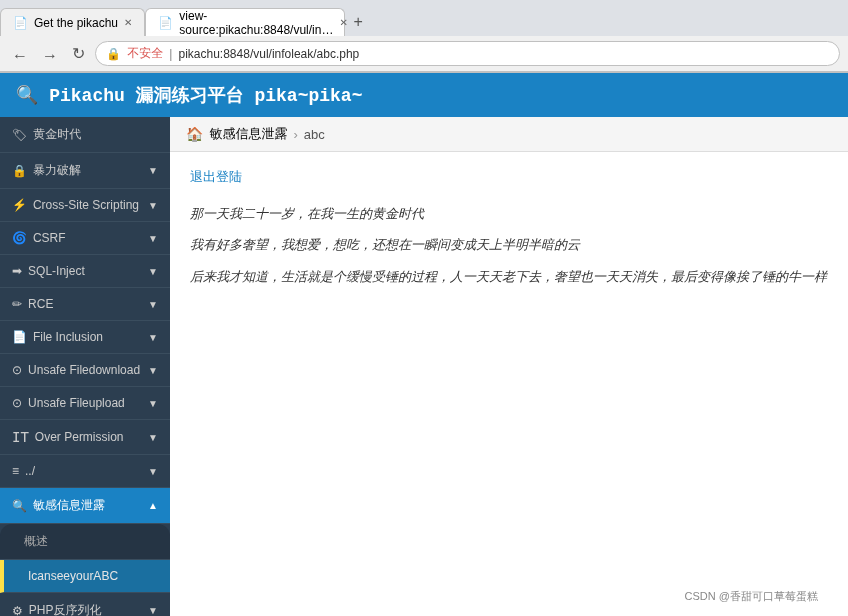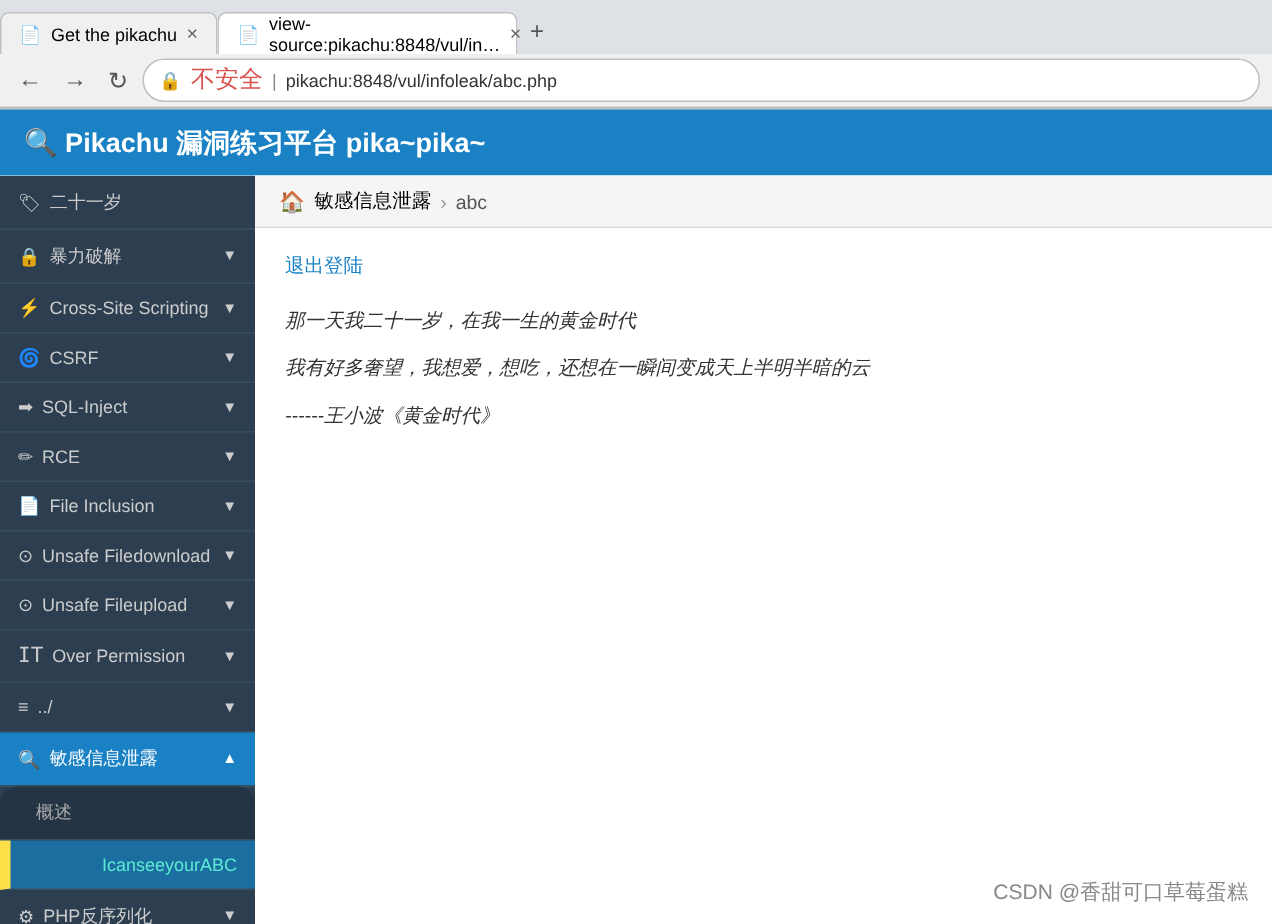--- a/index.html
+++ b/index.html
@@ -28,64 +28,63 @@
       display: flex; align-items: center; flex: 1;
       background: #fff; border: 1px solid #c0c0c0; border-radius: 20px;
       padding: 3px 10px; font-size: 12px; gap: 6px;
     }
     .lock-icon { color: #d9534f; font-size: 12px; }
     .address-text { flex: 1; color: #333; font-size: 12px; }
 
     
     .app-header {
       background: #1a82c4; color: #fff; padding: 10px 16px;
-      font-size: 18px; font-weight: bold; display: flex; align-items: center; gap: 8px;
+      font-size: 18px; font-weight: bold; display: flex; align-items: center; gap: 8px; font-family: Liberation Mono, monospace;
     }
 
     
     .main-layout { display: flex; height: calc(616px - 36px - 36px - 42px); }
 
     
     .sidebar { width: 170px; background: #2c3e50; color: #ccc; overflow-y: auto; flex-shrink: 0; }
     .sidebar-item {
       display: flex; align-items: center; padding: 9px 12px;
       border-bottom: 1px solid #3a4d5e; cursor: pointer; font-size: 12px;
       color: #ccc; gap: 6px;
     }
     .sidebar-item.active { background: #1a82c4; color: #fff; }
     .sidebar-item .arrow { margin-left: auto; font-size: 10px; }
 
     .sidebar-sub { background: #253444; border-radius: 12px; }
     .sidebar-sub .sidebar-item { padding-left: 24px; font-size: 12px; color: #aaa; }
     .sidebar-sub .sidebar-item.active-sub {
-      color: #5eead4; background: #1a6fa0;
-      border-left: 7px solid #fde047;
-      justify-content: flex-end;
+      color: #e5e5e5; background: #1a6fa0;
+      border-left: 4px solid #fde047;
     }
 
     
     .content { flex: 1; background: #fff; overflow-y: auto; }
     .breadcrumb {
       background: #f5f5f5; border-bottom: 1px solid #ddd;
       padding: 8px 16px; display: flex; align-items: center; gap: 6px; font-size: 13px;
     }
     .breadcrumb-home { color: #1a82c4; font-size: 14px; }
     .breadcrumb-sep { color: #999; }
     .breadcrumb-current { color: #555; }
 
     .content-body { padding: 16px 20px; }
     .logout-link { color: #1a82c4; cursor: pointer; margin-bottom: 16px; display: block; font-size: 13px; }
     .text-block { line-height: 1.8; color: #333; font-size: 13px; }
     .text-block p { margin-bottom: 8px; font-style: italic; }
     .highlight { color: #e74c3c; }
 
     
     .watermark {
-      position: fixed; bottom: 10px; right: 10px;
-      font-size: 14px; color: #888; background: rgba(255,255,255,0.7);
+      position: fixed; bottom: 10px; right: 24px;
+      font-size: 11px; color: #888; background: rgba(255,255,255,0.7);
       padding: 2px 6px; border-radius: 3px; margin-left: 25px;
     }
   </style>
 </head>
 <body>
 
 <div class="browser-chrome">
   <div class="tab-bar">
     <div class="tab">
       <span>📄</span>
@@ -98,37 +97,37 @@
       <span class="tab-close">✕</span>
     </div>
     <div class="new-tab-btn">+</div>
   </div>
   <div class="nav-bar">
     <button class="nav-btn">←</button>
     <button class="nav-btn">→</button>
     <button class="nav-btn">↻</button>
     <div class="address-bar">
       <span class="lock-icon">🔒</span>
-      <span style="color:#d9534f;font-size:16px;">不安全</span>
+      <span style="color:#d9534f;font-size:12px;">不安全</span>
       <span style="color:#888;">|</span>
       <span class="address-text">pikachu:8848/vul/infoleak/abc.php</span>
     </div>
   </div>
 </div>
 
 <div class="app-header">
   <span>🔍 Pikachu 漏洞练习平台 pika~pika~</span>
 </div>
 
 <div class="main-layout">
 
   <div class="sidebar">
     <div class="sidebar-item">
       <span>🏷</span>
-      <span>二十一岁</span>
+      <span>黄金时代</span>
     </div>
     <div class="sidebar-item">
       <span>🔒</span>
       <span>暴力破解</span>
       <span class="arrow">▼</span>
     </div>
     <div class="sidebar-item">
       <span>⚡</span>
       <span>Cross-Site Scripting</span>
       <span class="arrow">▼</span>
@@ -198,21 +197,21 @@
       <span class="breadcrumb-home">🏠</span>
       <span>敏感信息泄露</span>
       <span class="breadcrumb-sep">›</span>
       <span class="breadcrumb-current">abc</span>
     </div>
     <div class="content-body">
       <a class="logout-link">退出登陆</a>
       <div class="text-block">
         <p>那一天我二十一岁，在我一生的黄金时代</p>
         <p>我有好多奢望，我想爱，想吃，还想在一瞬间变成天上半明半暗的云</p>
-        <p>------王小波《黄金时代》</p>
+        <p>后来我才知道，生活就是个缓慢受锤的过程，人一天天老下去，奢望也一天天消失，最后变得像挨了锤的牛一样</p>
       </div>
     </div>
   </div>
 </div>
 
 <div class="watermark">
   <span>CSDN @香甜可口草莓蛋糕</span>
 </div>
 
 </body></html>

